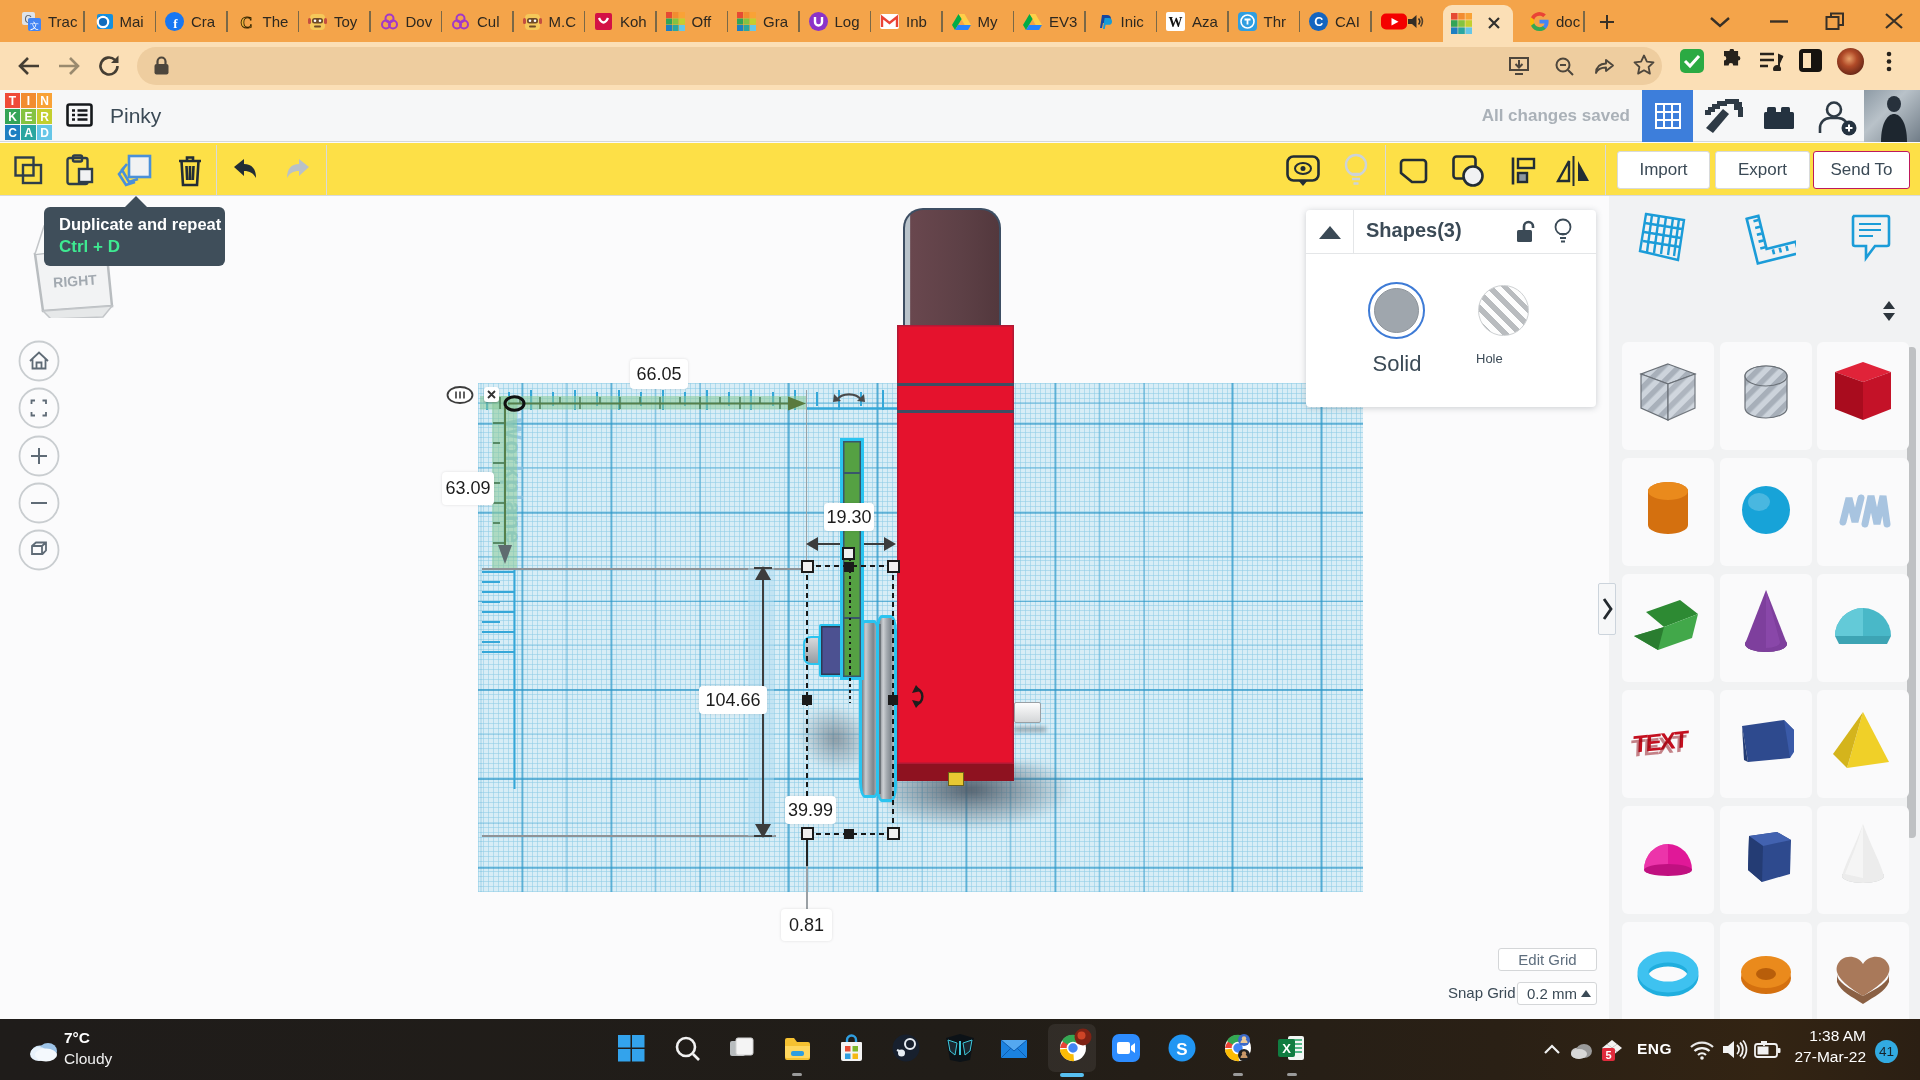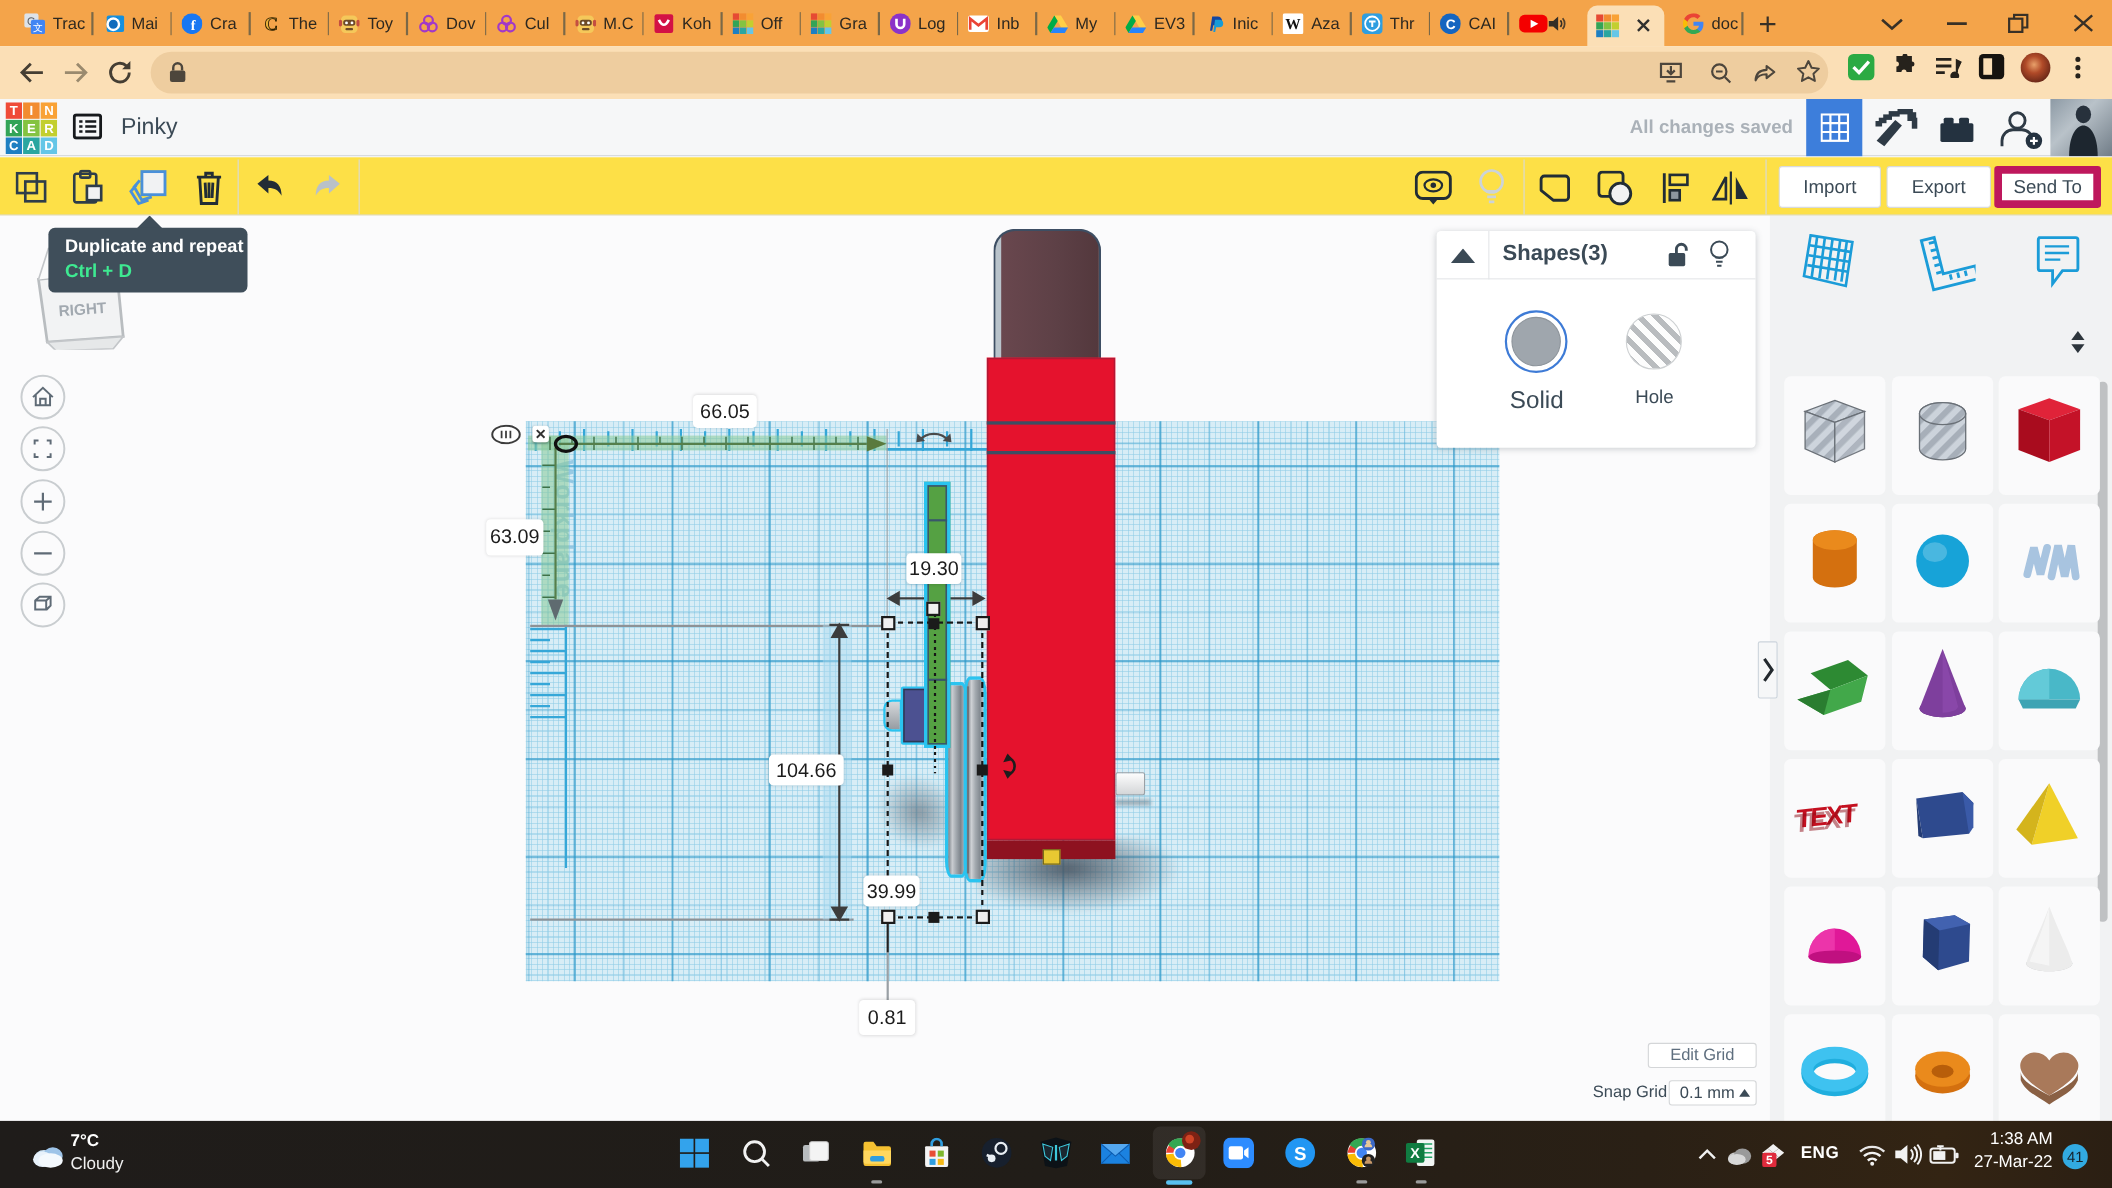--- a/index.html
+++ b/index.html
@@ -410,21 +410,21 @@
           <rect x="8" y="17" width="9" height="9" fill="#8d979e" stroke="#222d35" stroke-width="2.4"></rect>
         </svg>
   <svg class="abs" style="left:1556px;top:12px" width="38" height="32">
           <path d="M17.5 1 v30" stroke="#222d35" stroke-width="2"></path>
           <path d="M13 6 v20 L2 26 z" fill="none" stroke="#222d35" stroke-width="2.4"></path>
           <path d="M22 6 v20 L33 26 z" fill="#222d35"></path>
         </svg>
   <div class="abs" style="left:1605px;top:2px;width:1px;height:50px;background:#d8dadc"></div>
   <div class="abs" style="left:1617px;top:8px;width:93px;height:38px;background:#fff;border:1px solid #d8dadc;border-radius:3px;font-size:17px;color:#3b4a56;display:flex;align-items:center;justify-content:center">Import</div>
   <div class="abs" style="left:1715px;top:8px;width:95px;height:38px;background:#fff;border:1px solid #d8dadc;border-radius:3px;font-size:17px;color:#3b4a56;display:flex;align-items:center;justify-content:center">Export</div>
-  <div class="abs" style="left:1813px;top:8px;width:97px;height:38px;background:#fff;border:7px solid #be185d;border-radius:3px;font-size:17px;color:#3b4a56;display:flex;align-items:center;justify-content:center">Send To</div>
+  <div class="abs" style="left:1813px;top:8px;width:97px;height:38px;background:#fff;border:1px solid #be185d;border-radius:3px;font-size:17px;color:#3b4a56;display:flex;align-items:center;justify-content:center">Send To</div>
   </div>
   <div id="canvas">
         <div id="plane"></div>
 
   <div class="abs" style="left:496px;top:222px;width:30px;height:150px;writing-mode:vertical-rl;font-size:23px;font-weight:bold;color:rgba(136,193,222,.8);letter-spacing:1px">Workplane</div>
   <svg class="abs" style="left:478px;top:187px" width="500" height="420">
     <g stroke="#35a7d8" stroke-width="2">
       <path d="M9 7 v20 M31 9 v14 M53 7 v20 M75 9 v14 M97 7 v20 M119 9 v14 M141 7 v20 M163 9 v14 M185 7 v20 M207 9 v14 M229 7 v20 M251 9 v14 M273 7 v20 M295 9 v14 M317 7 v20 M339 9 v14 M361 7 v20 M383 9 v14 M405 7 v20 M427 9 v14"></path>
       <path d="M328 25.5 H431" stroke-width="2.5"></path>
       <path d="M4 189 h32 M4 199 h18 M4 209 h32 M4 219 h18 M4 229 h32 M4 239 h18 M4 249 h32 M4 259 h18 M4 269 h32"></path>
@@ -549,21 +549,21 @@
     <circle cx="21" cy="116" r="19.5" stroke="#c9cdd0"></circle>
     <path d="M21 108 v16 M13 116 h16" stroke-width="2"></path>
     <circle cx="21" cy="163" r="19.5" stroke="#c9cdd0"></circle>
     <path d="M13 163 h16" stroke-width="2"></path>
     <circle cx="21" cy="210" r="19.5" stroke="#c9cdd0"></circle>
     <path d="M14 206 l4-3.5 h10 v8 l-3.5 3.5 h-10.5 z M14 206 h10 v8 M24 206 l4-3.5"></path>
   </svg>
 
   <div class="abs" style="left:1498px;top:752px;width:99px;height:23px;background:#fff;border:1px solid #d4d6d8;border-radius:3px;font-size:15px;color:#5e6e7e;display:flex;align-items:center;justify-content:center">Edit Grid</div>
   <div class="abs" style="left:1448px;top:788px;font-size:15px;color:#3b4a56">Snap Grid</div>
-  <div class="abs" style="left:1517px;top:786px;width:80px;height:23px;background:#fff;border:1px solid #d4d6d8;border-radius:3px;font-size:15px;color:#3b4a56;display:flex;align-items:center;padding-left:9px">0.1 mm</div>
+  <div class="abs" style="left:1517px;top:786px;width:80px;height:23px;background:#fff;border:1px solid #d4d6d8;border-radius:3px;font-size:15px;color:#3b4a56;display:flex;align-items:center;padding-left:9px">0.2 mm</div>
   <svg class="abs" style="left:1581px;top:794px" width="10" height="8">
           <polygon points="5,0 10,7 0,7" fill="#3b4a56"></polygon>
         </svg>
   </div>
   <div id="sidebar">
   <svg class="abs" style="left:29px;top:14px" width="50" height="56" fill="none" stroke="#1b9cd8" stroke-width="2.4">
           <polygon points="8,4 46,10 40,50 2,41"></polygon>
           <path d="M14 5 L9 42 M21 6 L16 43 M28 7 L23 44 M35 8 L30 45 M41 9 L36 46 M7 13 44 19 M6 22 43 28 M5 31 42 37"></path>
         </svg>
   <svg class="abs" style="left:133px;top:14px" width="54" height="56" fill="none" stroke="#1b9cd8" stroke-width="2.6">
@@ -737,21 +737,21 @@
           <path d="M9 11 V7.5 a4.5 4.5 0 0 1 9 0 V9" stroke="#3b4a56" stroke-width="2.6" fill="none"></path>
         </svg>
     <svg class="abs" style="left:247px;top:7px" width="20" height="28" fill="none" stroke="#3b4a56" stroke-width="1.8">
           <circle cx="10" cy="10" r="7.5"></circle>
           <path d="M6.5 17 h7 M7 21 h6 M8 24.5 h4"></path>
         </svg>
     <div class="abs" style="left:62px;top:72px;width:57px;height:57px;border-radius:50%;border:2px solid #3e7bd6;background:#fff"></div>
     <div class="abs" style="left:68px;top:78px;width:45px;height:45px;border-radius:50%;background:#9fa6ad;border:1px solid #8d949b"></div>
     <div class="abs" style="left:63px;top:141px;width:56px;text-align:center;font-size:22px;color:#3b4a56">Solid</div>
     <div class="abs" style="left:172px;top:75px;width:51px;height:51px;border-radius:50%;background:repeating-linear-gradient(45deg,#fdfdfd 0 5.5px,#b9bcbf 5.5px 11px);border:1px solid #cdd0d2"></div>
-    <div class="abs" style="left:170px;top:141px;width:56px;text-align:center;font-size:17px;color:#3b4a56">Hole</div>
+    <div class="abs" style="left:170px;top:141px;width:56px;text-align:left;font-size:13px;color:#3b4a56">Hole</div>
   </div>
   <div class="abs" style="left:1598px;top:493px;width:18px;height:52px;background:#f6f7f8;border:1px solid #ccd4dc;border-radius:2px;z-index:5"></div>
   <svg class="abs" style="left:1600px;top:507px;z-index:6" width="14" height="24">
         <path d="M4 2 L11 12 4 22" stroke="#23292e" stroke-width="2.8" fill="none"></path>
       </svg>
 </div>
 <div id="taskbar">
   <svg class="abs" style="left:26px;top:18px" width="34" height="25">
         <ellipse cx="14" cy="16" rx="9" ry="7.5" fill="#cfe4f5"></ellipse>
         <ellipse cx="22" cy="14" rx="9" ry="8" fill="#9ec4e8"></ellipse>

